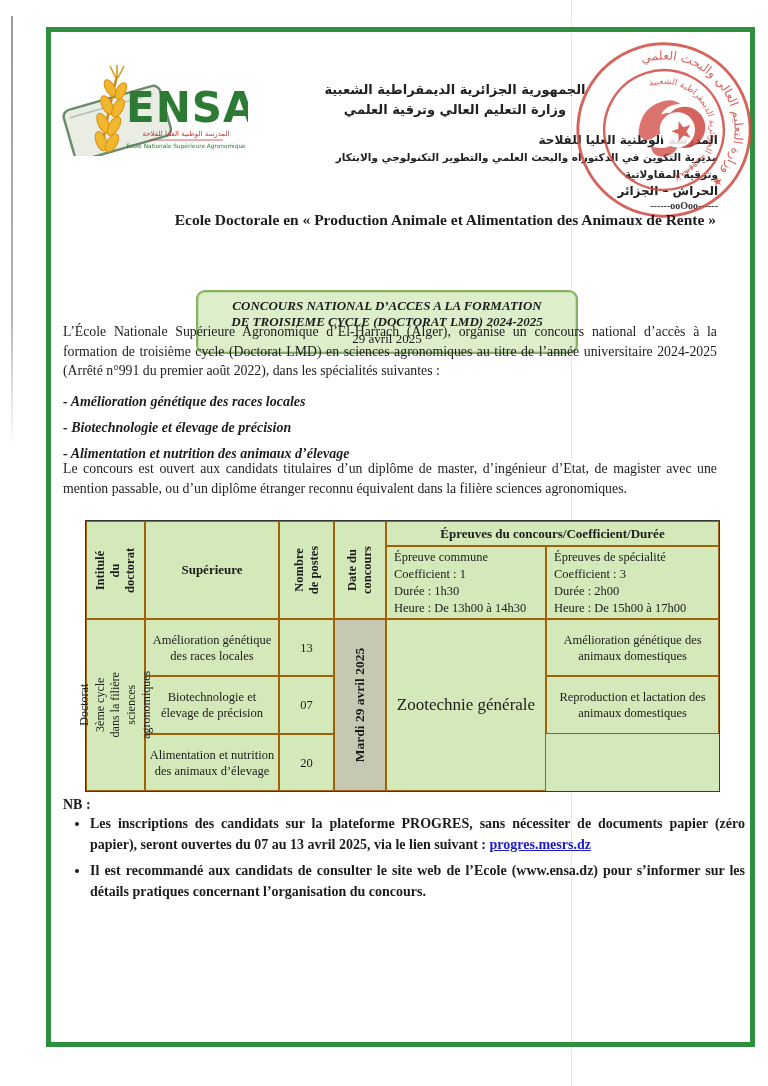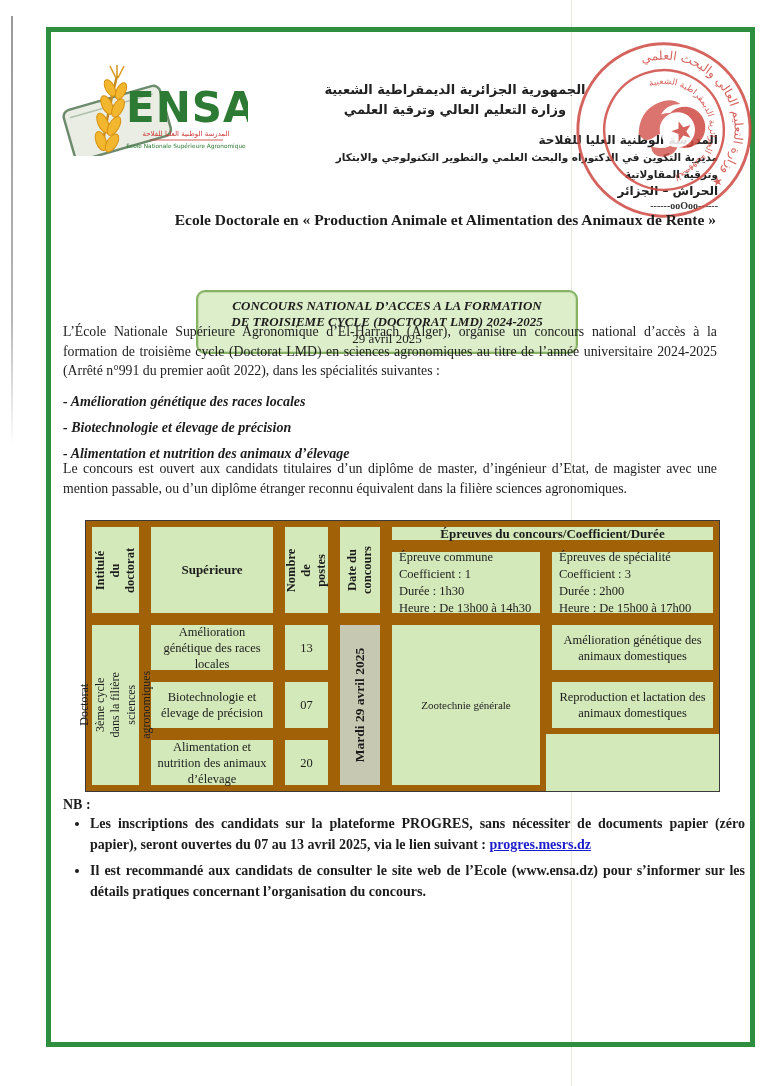--- a/index.html
+++ b/index.html
@@ -73,41 +73,41 @@
   
   .tbl {
     left:85px; top:520px;
     display:grid;
     grid-template-columns:59px 134px 55px 52px 160px 173px;
     grid-template-rows:25px 73px 57px 58px 57px;
     background:#d3e9ba;
     border:1px solid #3a3a3a;
   }
   .tc {
-    border:6px solid #a16207;
+    border:1px solid #a16207;
     display:flex; align-items:center; justify-content:center;
     text-align:center; font-size:12.5px; line-height:16px;
     padding:2px; box-sizing:border-box;
   }
   .rot { transform:rotate(-90deg); text-align:center; }
   .rot-h  { width:88px;  line-height:15px; font-weight:bold; }
   .rot-doc{ width:172px; line-height:15.5px; font-size:12px; }
   .rot-date{ width:190px; font-weight:bold; font-size:13.5px; white-space:nowrap; }
   .h-int { grid-column:1; grid-row:1/3; }
   .h-spe { grid-column:2; grid-row:1/3; font-weight:bold; font-size:13px; }
   .h-nom { grid-column:3; grid-row:1/3; }
   .h-dat { grid-column:4; grid-row:1/3; }
   .h-epr { grid-column:5/7; grid-row:1; font-weight:bold; font-size:13px; }
   .h-com { grid-column:5; grid-row:2; }
   .h-spc { grid-column:6; grid-row:2; }
   .detail { flex-direction:column; align-items:flex-start; justify-content:center;
             text-align:left; padding:4px 7px; line-height:17px; }
   .b-doc { grid-column:1; grid-row:3/6; }
   .b-date{ grid-column:4; grid-row:3/6; background:#c7c8b1; }
-  .b-zoo { grid-column:5; grid-row:3/6; font-size:11px; }
+  .b-zoo { grid-column:5; grid-row:3/6; font-size:17px; }
   .c2r3 { grid-column:2; grid-row:3; } .c3r3 { grid-column:3; grid-row:3; } .c6r3 { grid-column:6; grid-row:3; }
   .c2r4 { grid-column:2; grid-row:4; } .c3r4 { grid-column:3; grid-row:4; } .c6r4 { grid-column:6; grid-row:4; }
   .c2r5 { grid-column:2; grid-row:5; } .c3r5 { grid-column:3; grid-row:5; } .c6r5 { grid-column:6; grid-row:5; }
 
   
   .nb-label { left:63px; top:797px; font-weight:bold; font-size:14px; }
   .nb-list { left:63px; top:814px; width:655px; margin:0; padding:0 0 0 27px; }
   .nb-list li {
     font-weight:bold; font-size:14px; line-height:20.5px;
     text-align:justify; margin-bottom:6px;

